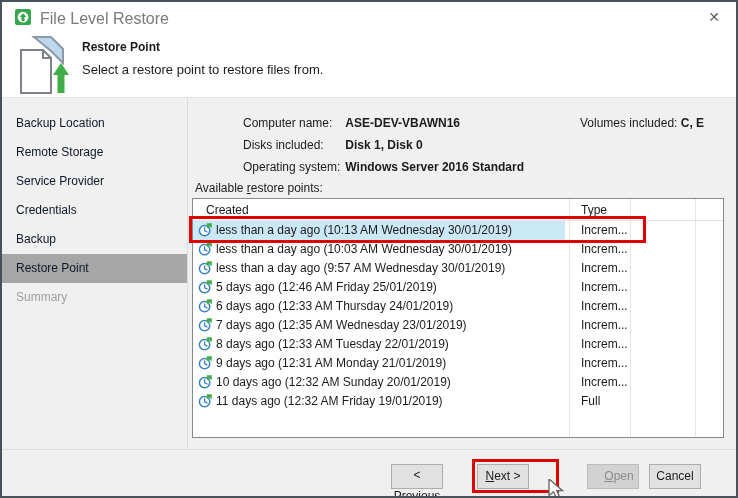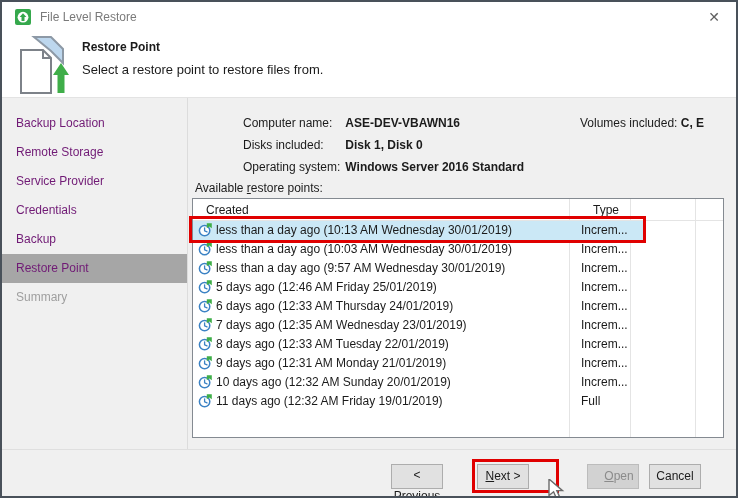--- a/index.html
+++ b/index.html
@@ -7,55 +7,55 @@
   body { font-family:"Liberation Sans", sans-serif; font-size:12px; color:#1b1b1b; }
 
   .window {
     position:relative; width:738px; height:498px;
     border:2px solid #49515a; background:#f0f0f0; overflow:hidden;
   }
 
   
   .titlebar { position:absolute; left:0; top:0; right:0; height:30px; background:#fff; }
   .app-icon { position:absolute; left:13px; top:7px; width:16px; height:16px; }
-  .win-title { position:absolute; left:38px; top:8px; color:#7a7a7a; font-size:12px; }
+  .win-title { position:absolute; left:38px; top:8px; color:#7a7a7a; font-size:16px; }
   .close-btn { position:absolute; right:13px; top:6px; width:18px; height:18px;
     color:#5f5f5f; font-size:14px; text-align:center; line-height:18px; cursor:default; }
 
   .header { position:absolute; left:0; top:30px; right:0; height:66px; background:#fff;
     border-bottom:1px solid #e3e3e3; }
   .header-icon { position:absolute; left:14px; top:2px; }
   .h-title { position:absolute; left:80px; top:8px; font-weight:bold; font-size:12px; }
   .h-sub   { position:absolute; left:80px; top:30px; font-size:13px; }
 
   
   .sidebar { position:absolute; left:0; top:96px; width:186px; height:351px;
     background:#f0f0f0; border-right:1px solid #dcdcdc; padding-top:11px; }
-  .side-item { height:29px; line-height:29px; padding-left:14px; color:#701a75; }
+  .side-item { height:29px; line-height:29px; padding-left:14px; color:#0f172a; }
   .side-item.selected { background:var(--sidebar-selected-gray,#a6a6a6); }
   .side-item.disabled { color:#9f9f9f; }
 
   
   .info-line { position:absolute; height:16px; white-space:nowrap; }
   .info-label { display:inline-block; width:99px;margin-left:48px; }
   .info-value { font-weight:bold; }
   .volumes { left:578px; top:114px; }
 
   
   .rtable { position:absolute; left:190px; top:196px; width:532px; height:240px;
     background:#fff; border:1px solid #848a91; }
   .thead { position:absolute; left:0; top:0; right:0; height:22px; background:#fff;
     border-bottom:1px solid #e4e4e4;padding-left:12px; }
   .col-created { position:absolute; left:13px; top:4px; }
-  .col-type    { position:absolute; left:388px; top:4px;margin-left:12px; }
+  .col-type    { position:absolute; left:388px; top:4px; }
   .vline { position:absolute; top:0; bottom:0; width:1px; background:#e4e4e4; }
   .vl1 { left:376px; } .vl2 { left:437px; } .vl3 { left:502px; }
   .tbody { position:absolute; left:0; top:22px; right:0; bottom:0; }
   .trow { position:relative; height:19px; line-height:19px; white-space:nowrap; }
-  .trow.selected { background:var(--selection-blue,#cbe8f6); width:453px; }
+  .trow.selected { background:var(--selection-blue,#cbe8f6); width:372px; }
   .clock { position:absolute; left:5px; top:2px; width:14px; height:14px; }
   .created { position:absolute; left:23px; top:0; }
   .rtype   { position:absolute; left:388px; top:0; }
 
   
   .footer-band { position:absolute; left:0; top:447px; right:0; bottom:0;
     background:#f0f0f0; border-top:1px solid #dfdfdf; }
   .btn { position:absolute; top:462px; width:52px; height:25px; background:#e1e1e1;
     border:1px solid #adadad; font-family:"Liberation Sans",sans-serif; font-size:12px;
     color:#1b1b1b; text-align:center; line-height:21px; padding:0; }

